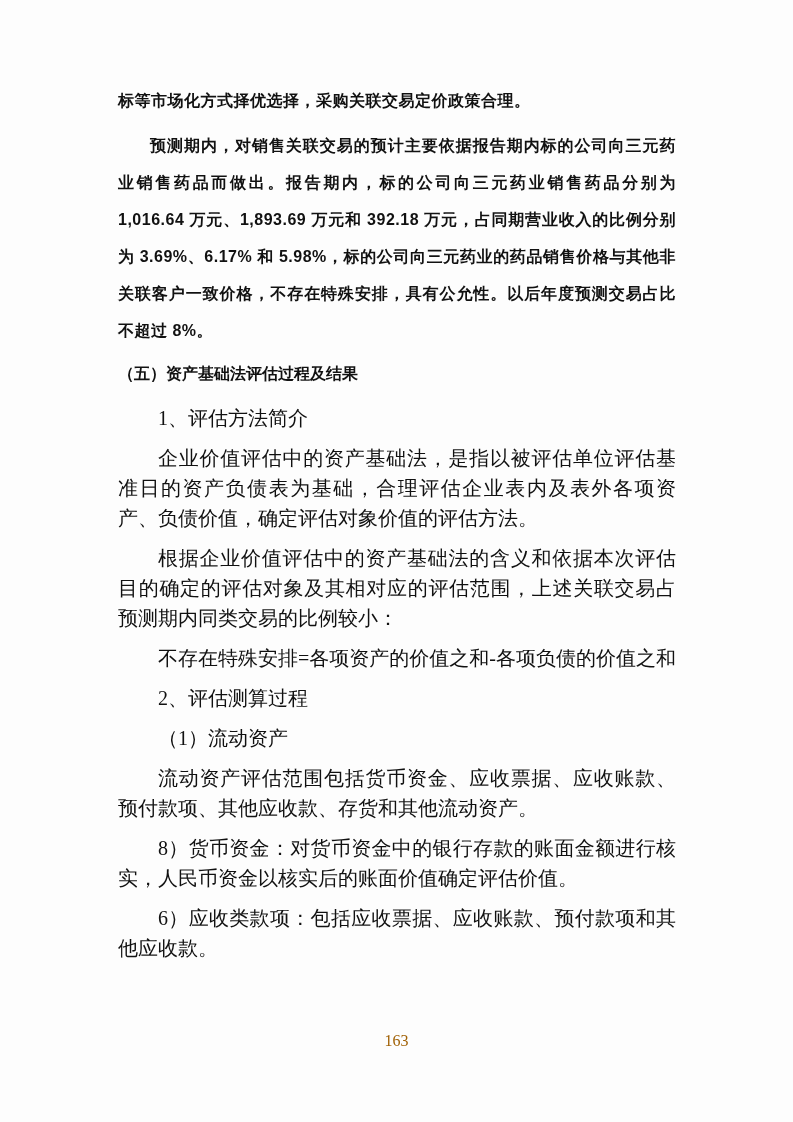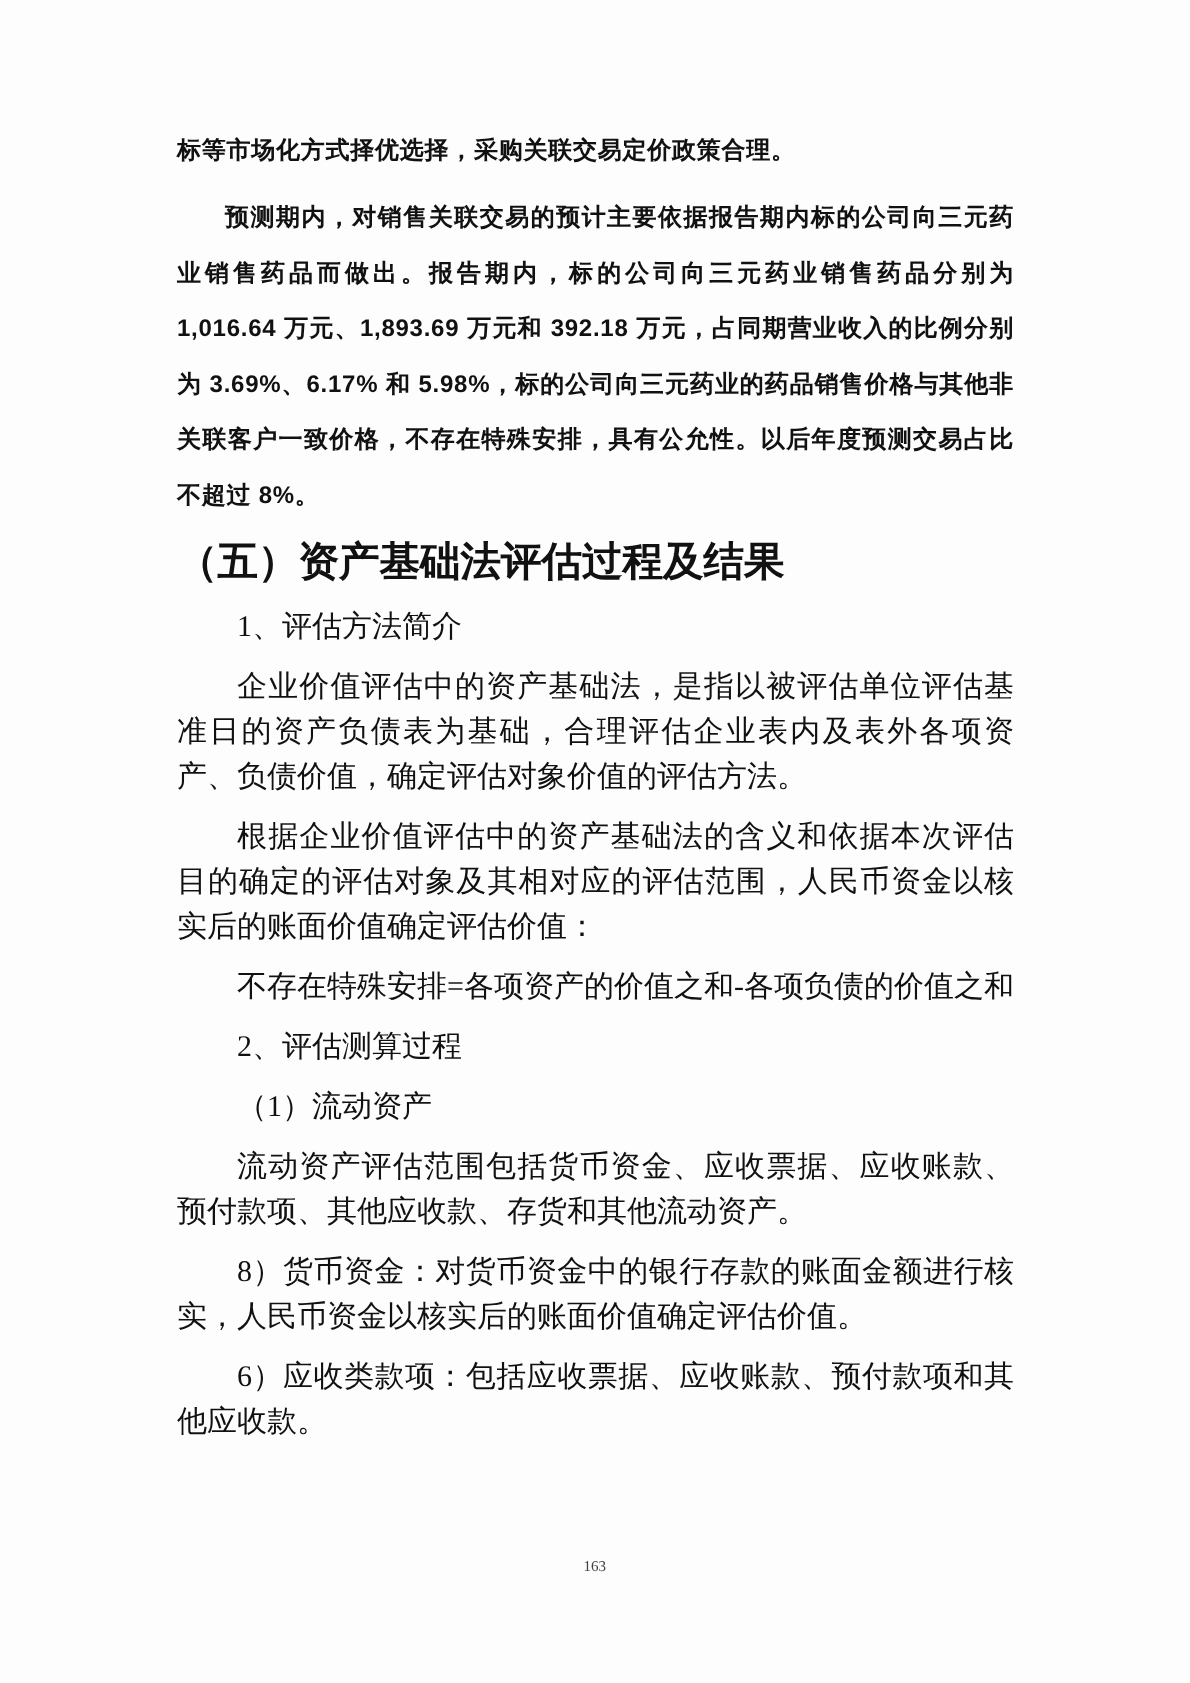--- a/index.html
+++ b/index.html
@@ -32,21 +32,21 @@
     margin-bottom: 8px;
     letter-spacing: 0.5px;
   }
   .kai.no-indent {
     text-indent: 0;
   }
   
   .section-heading {
     font-family: "Liberation Sans", "DejaVu Sans", sans-serif;
     font-weight: 700;
-    font-size: 27px;
+    font-size: 16px;
     line-height: 34px;
     margin: 4px 0 12px 0;
     text-indent: 0;
     text-align: left;
   }
   
   .song {
     font-family: "Liberation Serif", "DejaVu Serif", serif;
     font-weight: 400;
     font-size: 20px;
@@ -54,41 +54,41 @@
     text-indent: 2em;
     margin-bottom: 10px;
   }
   .page-number {
     position: absolute;
     left: 0;
     right: 0;
     bottom: 72px;
     text-align: center;
     font-family: "Liberation Serif", "DejaVu Serif", serif;
-    font-size: 10px;
-    color: #404040;
+    font-size: 16px;
+    color: #a16207;
   }
 </style>
 </head>
 <body>
 
 <div class="page">
 
   <p class="kai no-indent">标等市场化方式择优选择，采购关联交易定价政策合理。</p>
 
   <p class="kai">预测期内，对销售关联交易的预计主要依据报告期内标的公司向三元药业销售药品而做出。报告期内，标的公司向三元药业销售药品分别为 1,016.64 万元、1,893.69 万元和 392.18 万元，占同期营业收入的比例分别为 3.69%、6.17% 和 5.98%，标的公司向三元药业的药品销售价格与其他非关联客户一致价格，不存在特殊安排，具有公允性。以后年度预测交易占比不超过 8%。</p>
 
 
   <p class="section-heading">（五）资产基础法评估过程及结果</p>
 
   <p class="song">1、评估方法简介</p>
 
   <p class="song">企业价值评估中的资产基础法，是指以被评估单位评估基准日的资产负债表为基础，合理评估企业表内及表外各项资产、负债价值，确定评估对象价值的评估方法。</p>
 
-  <p class="song">根据企业价值评估中的资产基础法的含义和依据本次评估目的确定的评估对象及其相对应的评估范围，人民币资金以核实后的账面价值确定评估价值：</p>
+  <p class="song">根据企业价值评估中的资产基础法的含义和依据本次评估目的确定的评估对象及其相对应的评估范围，上述关联交易占预测期内同类交易的比例较小：</p>
 
   <p class="song">不存在特殊安排=各项资产的价值之和-各项负债的价值之和</p>
 
 
   <p class="song">2、评估测算过程</p>
 
   <p class="song">（1）流动资产</p>
 
   <p class="song">流动资产评估范围包括货币资金、应收票据、应收账款、预付款项、其他应收款、存货和其他流动资产。</p>
 

